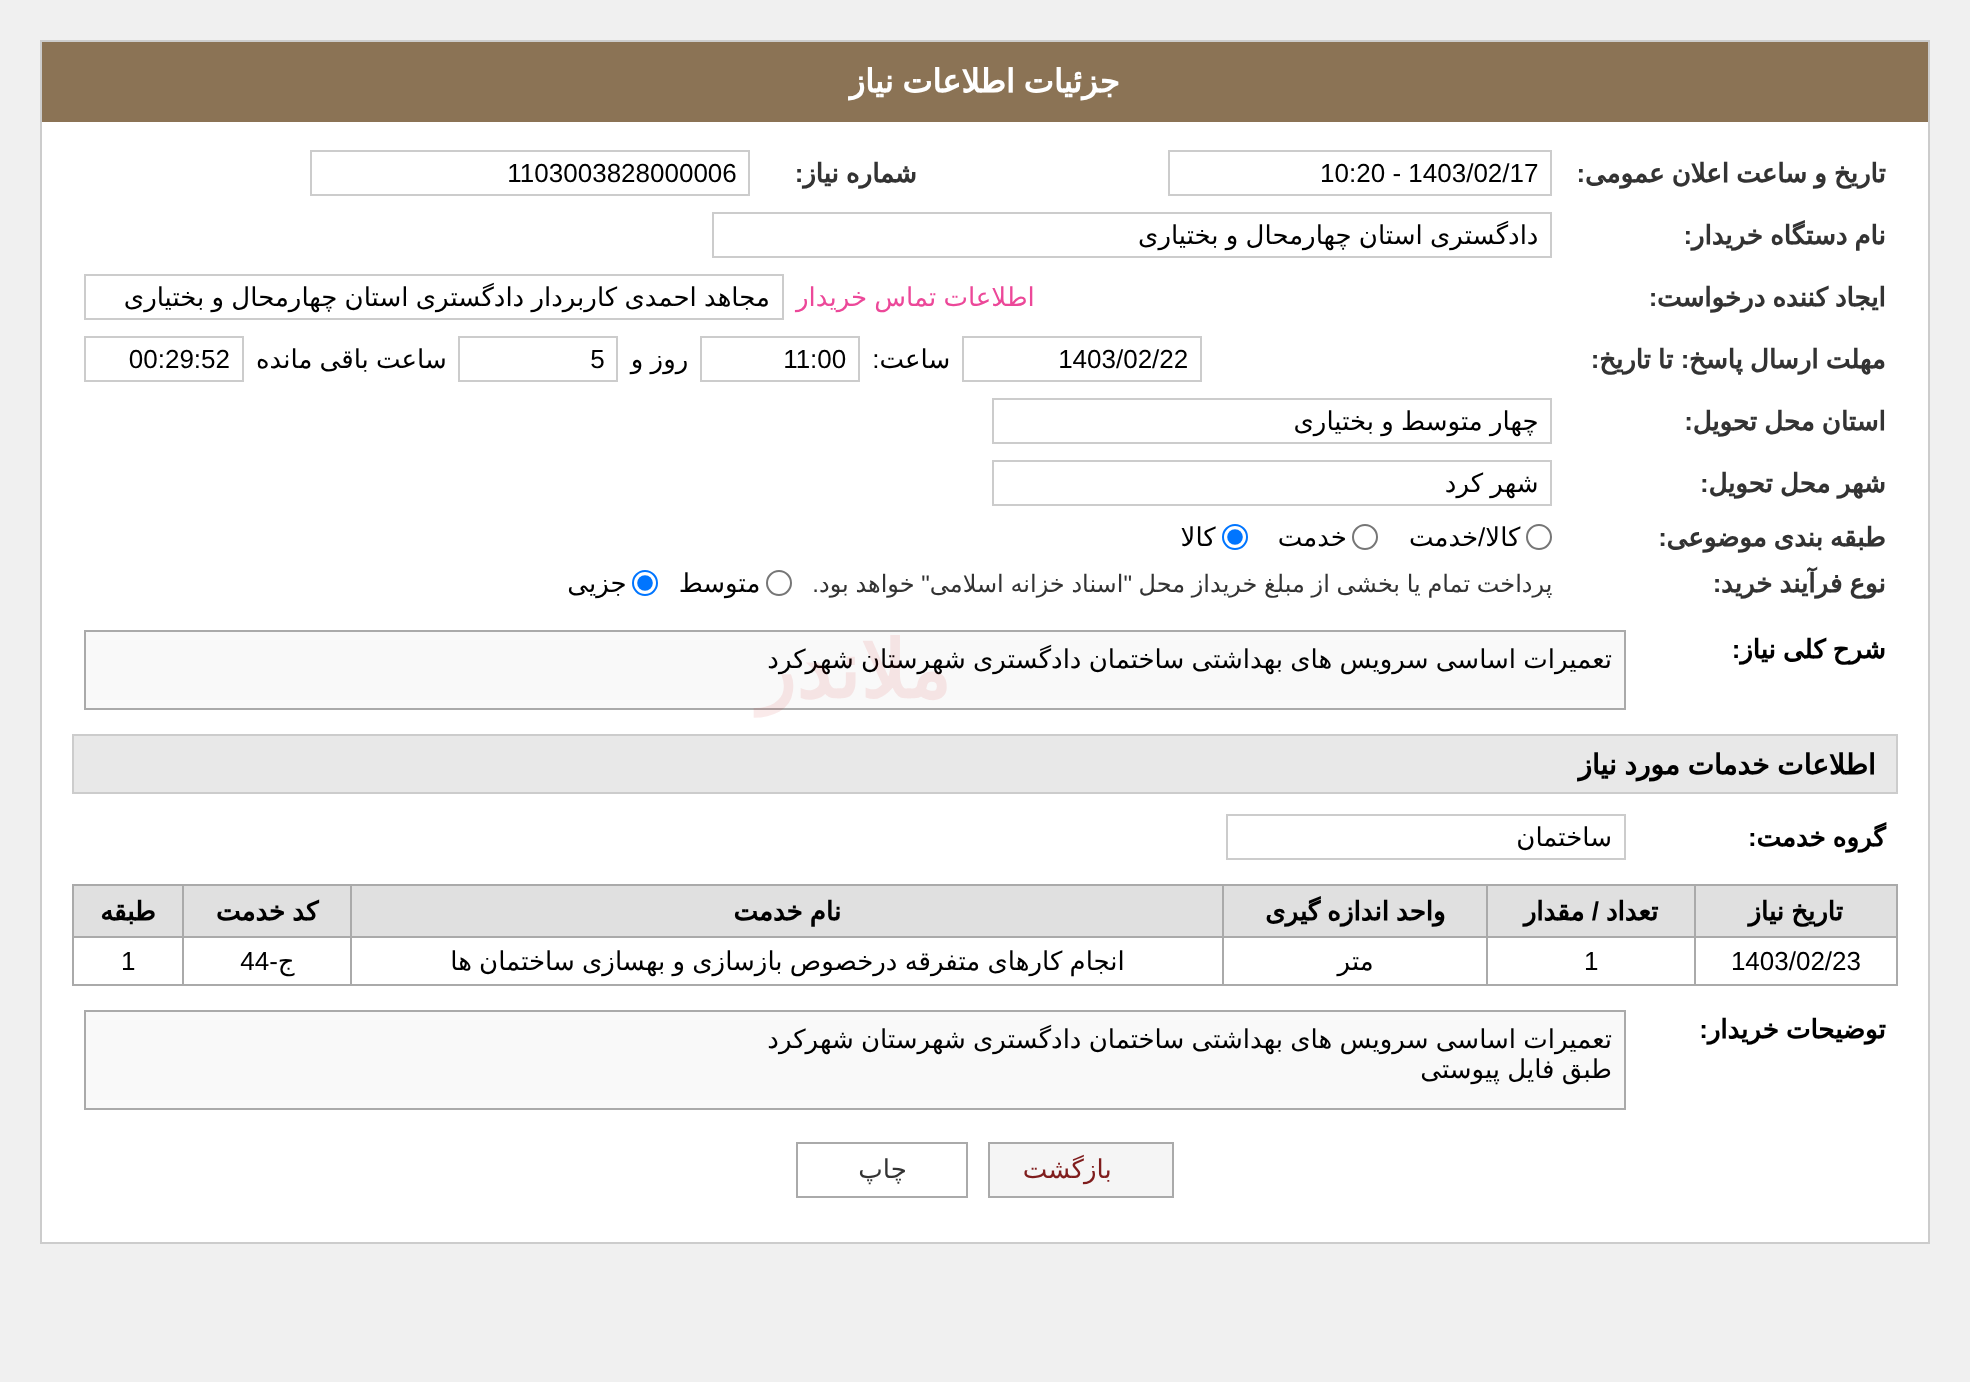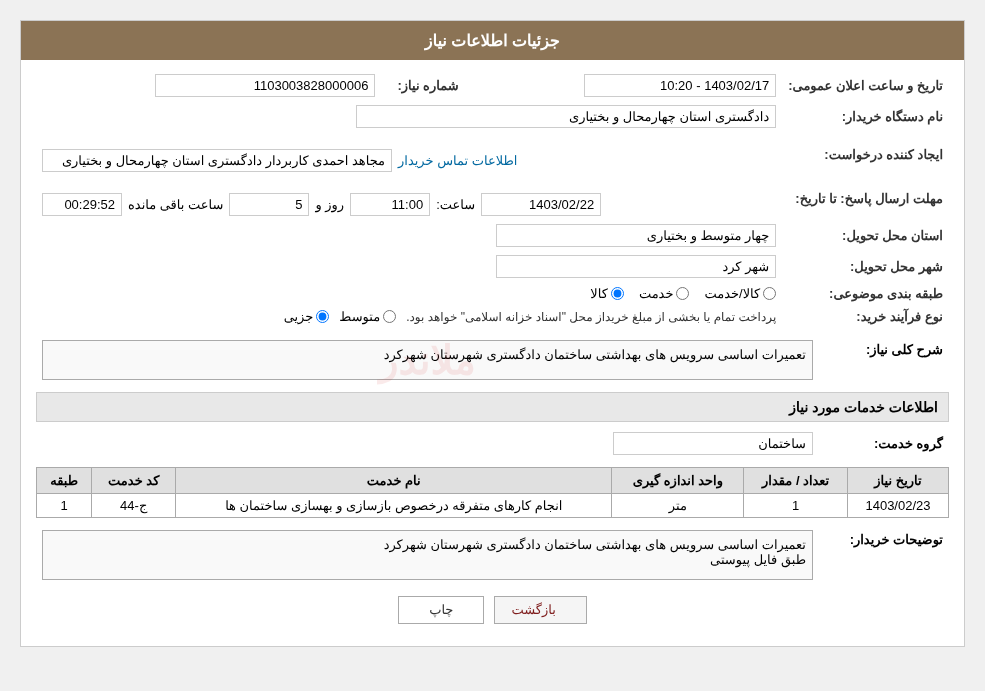--- a/index.html
+++ b/index.html
@@ -52,29 +52,28 @@
     }
     .input-box {
       border: 1px solid #ccc;
       padding: 3px 6px;
       background: #fff;
       display: inline-block;
       min-width: 80px;
       text-align: right;
     }
     .blue-link {
-      color: #0369a1;
+      color: #ec4899;
       text-decoration: none;
     }
     .row-flex {
       display: flex;
       align-items: center;
       gap: 6px;
       flex-direction: row-reverse;
-      margin-top: 13px;
     }
     .section-title {
       background: #e8e8e8;
       border: 1px solid #ccc;
       padding: 6px 10px;
       font-weight: bold;
       font-size: 14px;
       margin: 8px 0 6px 0;
       text-align: right;
     }

